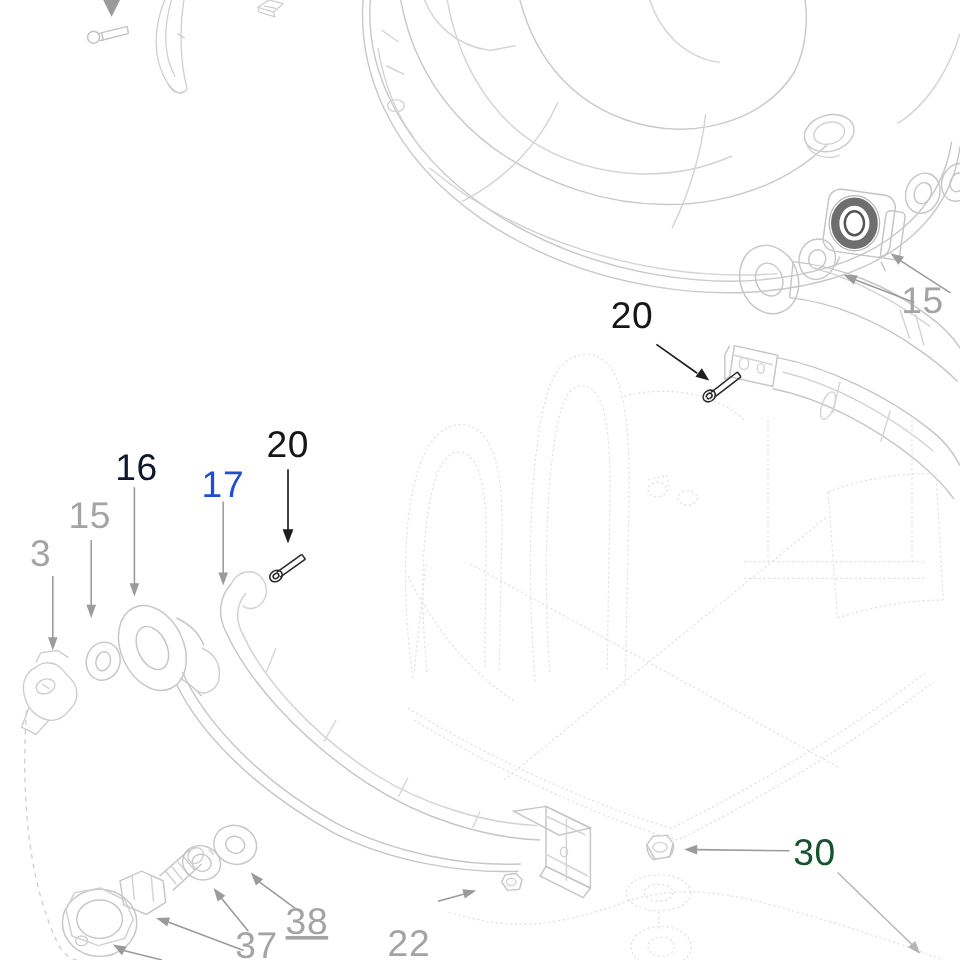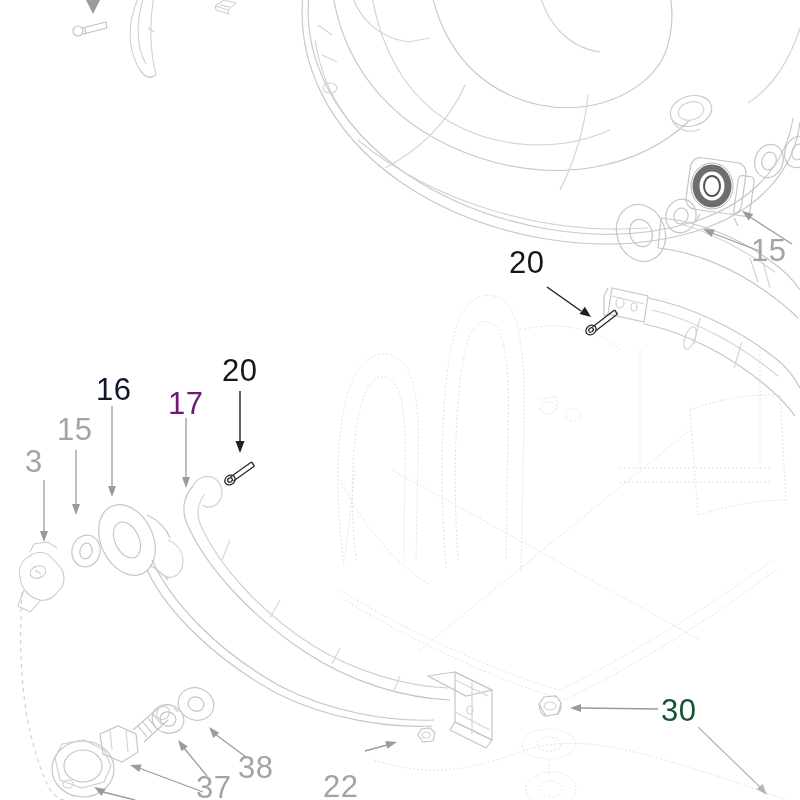--- a/index.html
+++ b/index.html
@@ -271,26 +271,26 @@
 </svg>
 
   <div class="callout" style="left: 509px; top: 247px; color: rgb(22, 22, 22);">20</div>
 
   <div class="callout" style="left: 222px; top: 355px; color: rgb(22, 22, 22);">20</div>
 
   <div class="callout" style="left: 751px; top: 235px; color: rgb(164, 164, 164);">15</div>
 
   <div class="callout" style="left: 96px; top: 374px; color: #0f172a;">16</div>
 
-  <div class="callout" style="left: 168px; top: 388px; color: #701a75; text-align: center;">17</div>
+  <div class="callout" style="left: 168px; top: 388px; color: #1d4ed8; text-align: center;">17</div>
 
   <div class="callout" style="left: 57px; top: 414px; color: rgb(164, 164, 164);">15</div>
 
   <div class="callout" style="left: 25px; top: 446px; color: rgb(164, 164, 164);">3</div>
 
-  <div class="callout" style="left: 238px; top: 752px; color: rgb(164, 164, 164);">38</div>
+  <div class="callout" style="left: 238px; top: 752px; color: rgb(164, 164, 164); text-decoration: underline;">38</div>
 
   <div class="callout" style="left: 196px; top: 772px; color: rgb(164, 164, 164);">37</div>
 
   <div class="callout" style="left: 323px; top: 744px; color: rgb(164, 164, 164); margin-top: 27px;">22</div>
 
   <div class="callout" style="left: 661px; top: 695px; color: #14532d;">30</div>
 </div>
 
 </body></html>

